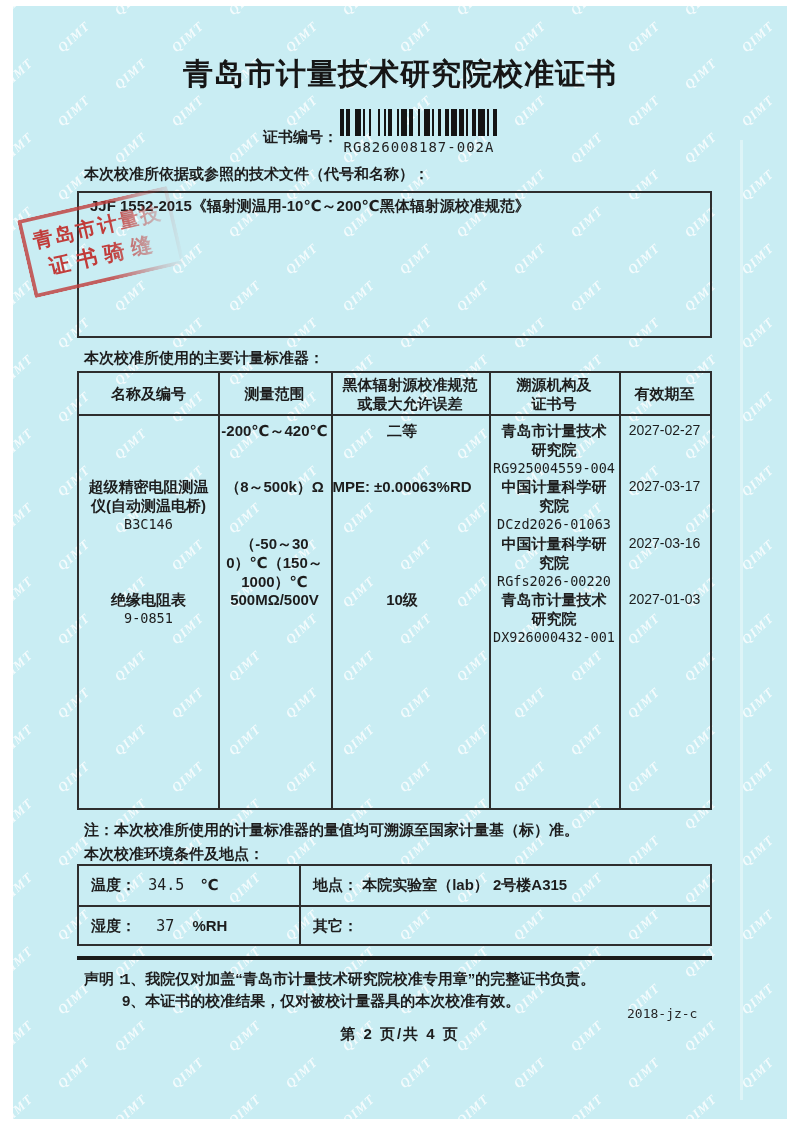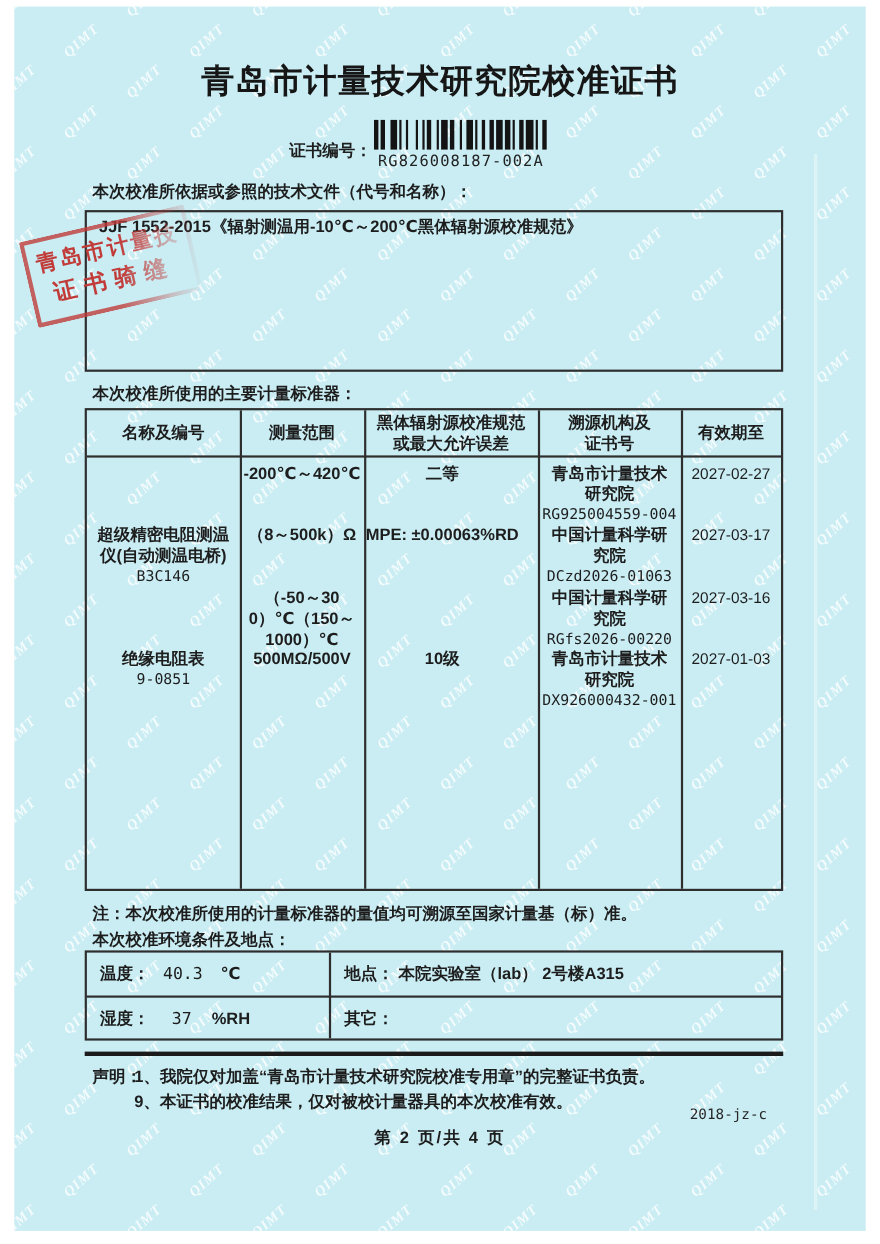--- a/index.html
+++ b/index.html
@@ -455,21 +455,21 @@
 
 <div class="abs note-line">注：本次校准所使用的计量标准器的量值均可溯源至国家计量基（标）准。</div>
 
 <div class="abs sec-heading env-heading">本次校准环境条件及地点：</div>
 
 <div class="abs env-table">
   <div class="vline" style="left:220px;"></div>
   <div class="hline" style="top:39px;"></div>
   <div class="env-cell" style="left:12px;top:10px;">
     <span>温度：</span>
-    <span class="env-val" style="margin-left:8px;">40.3</span>
+    <span class="env-val" style="margin-left:8px;">34.5</span>
     <span style="margin-left:12px;">℃</span>
   </div>
   <div class="env-cell" style="left:234px;top:10px;">
     <span>地点：</span>
     <span>本院实验室（lab）  2号楼A315</span>
   </div>
   <div class="env-cell" style="left:12px;top:51px;">
     <span>湿度：</span>
     <span class="env-val" style="margin-left:16px;">37</span>
     <span style="margin-left:14px;">%RH</span>

